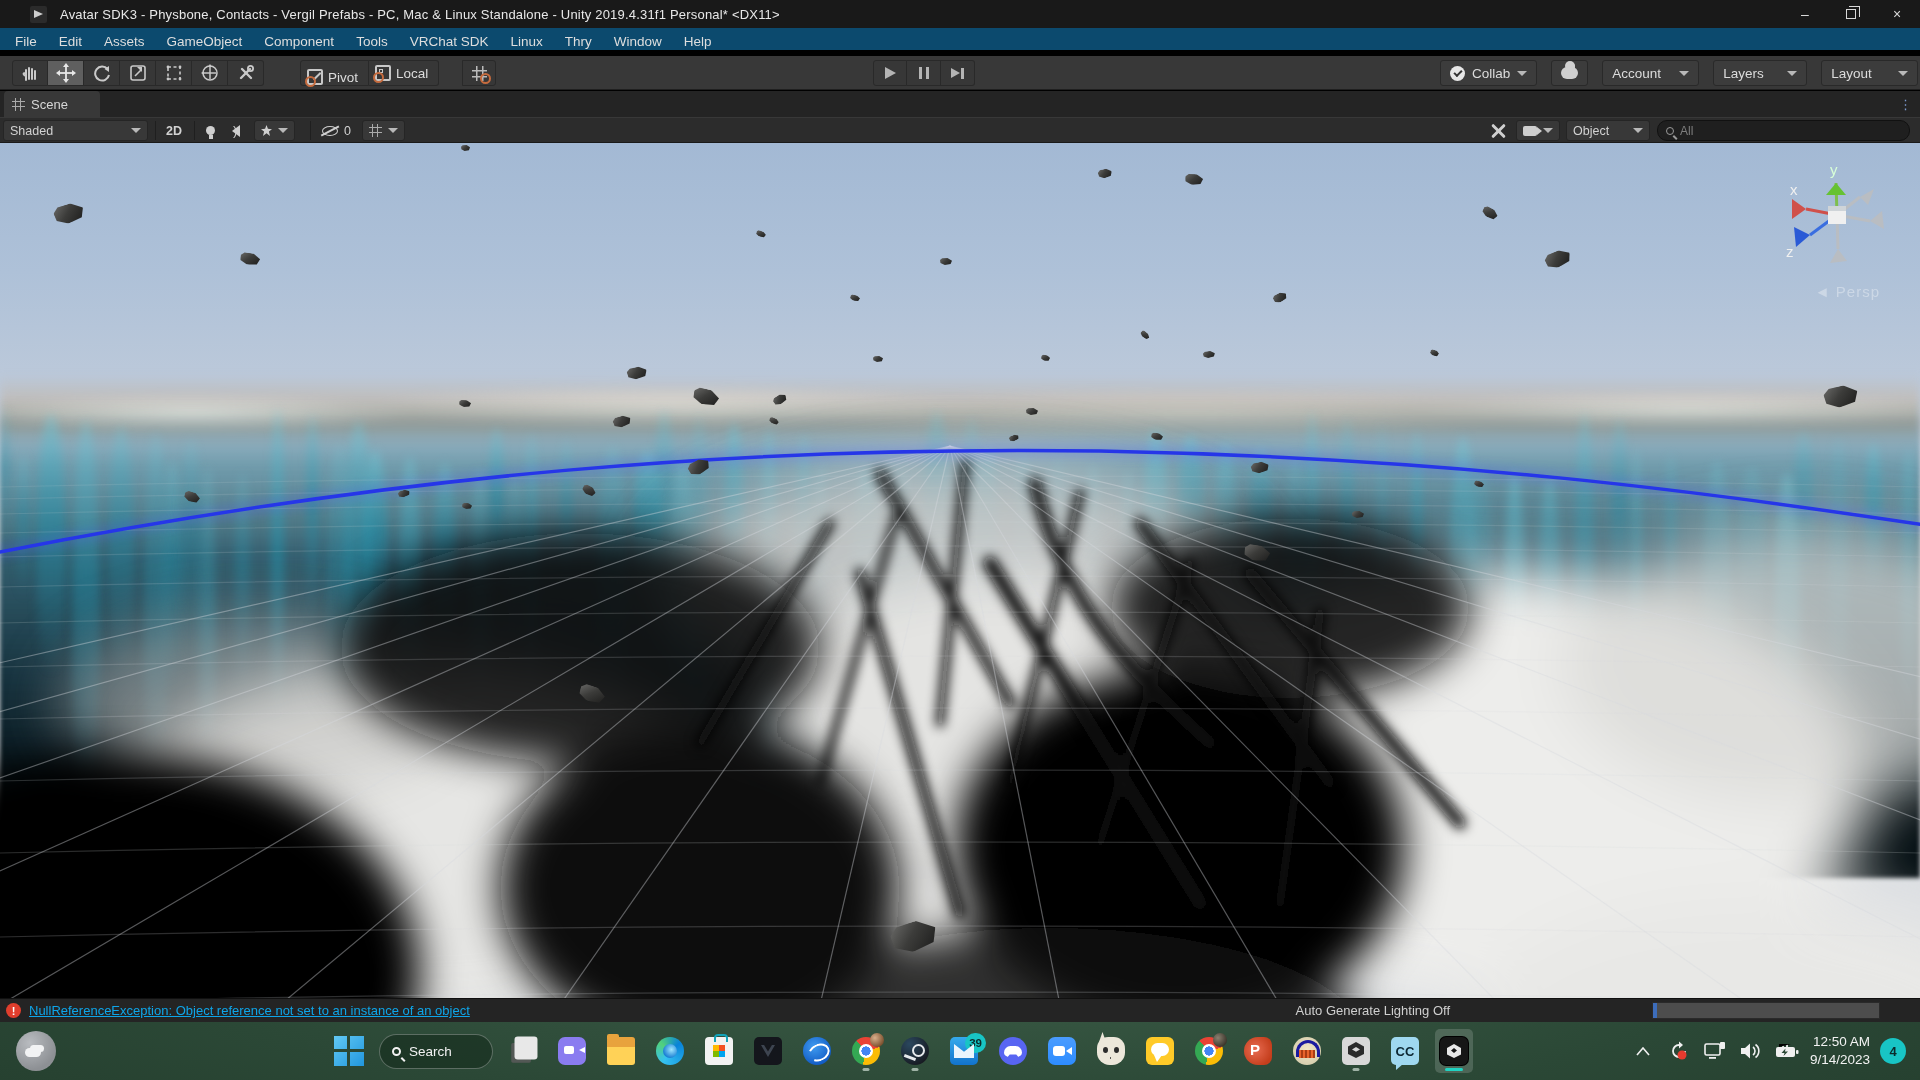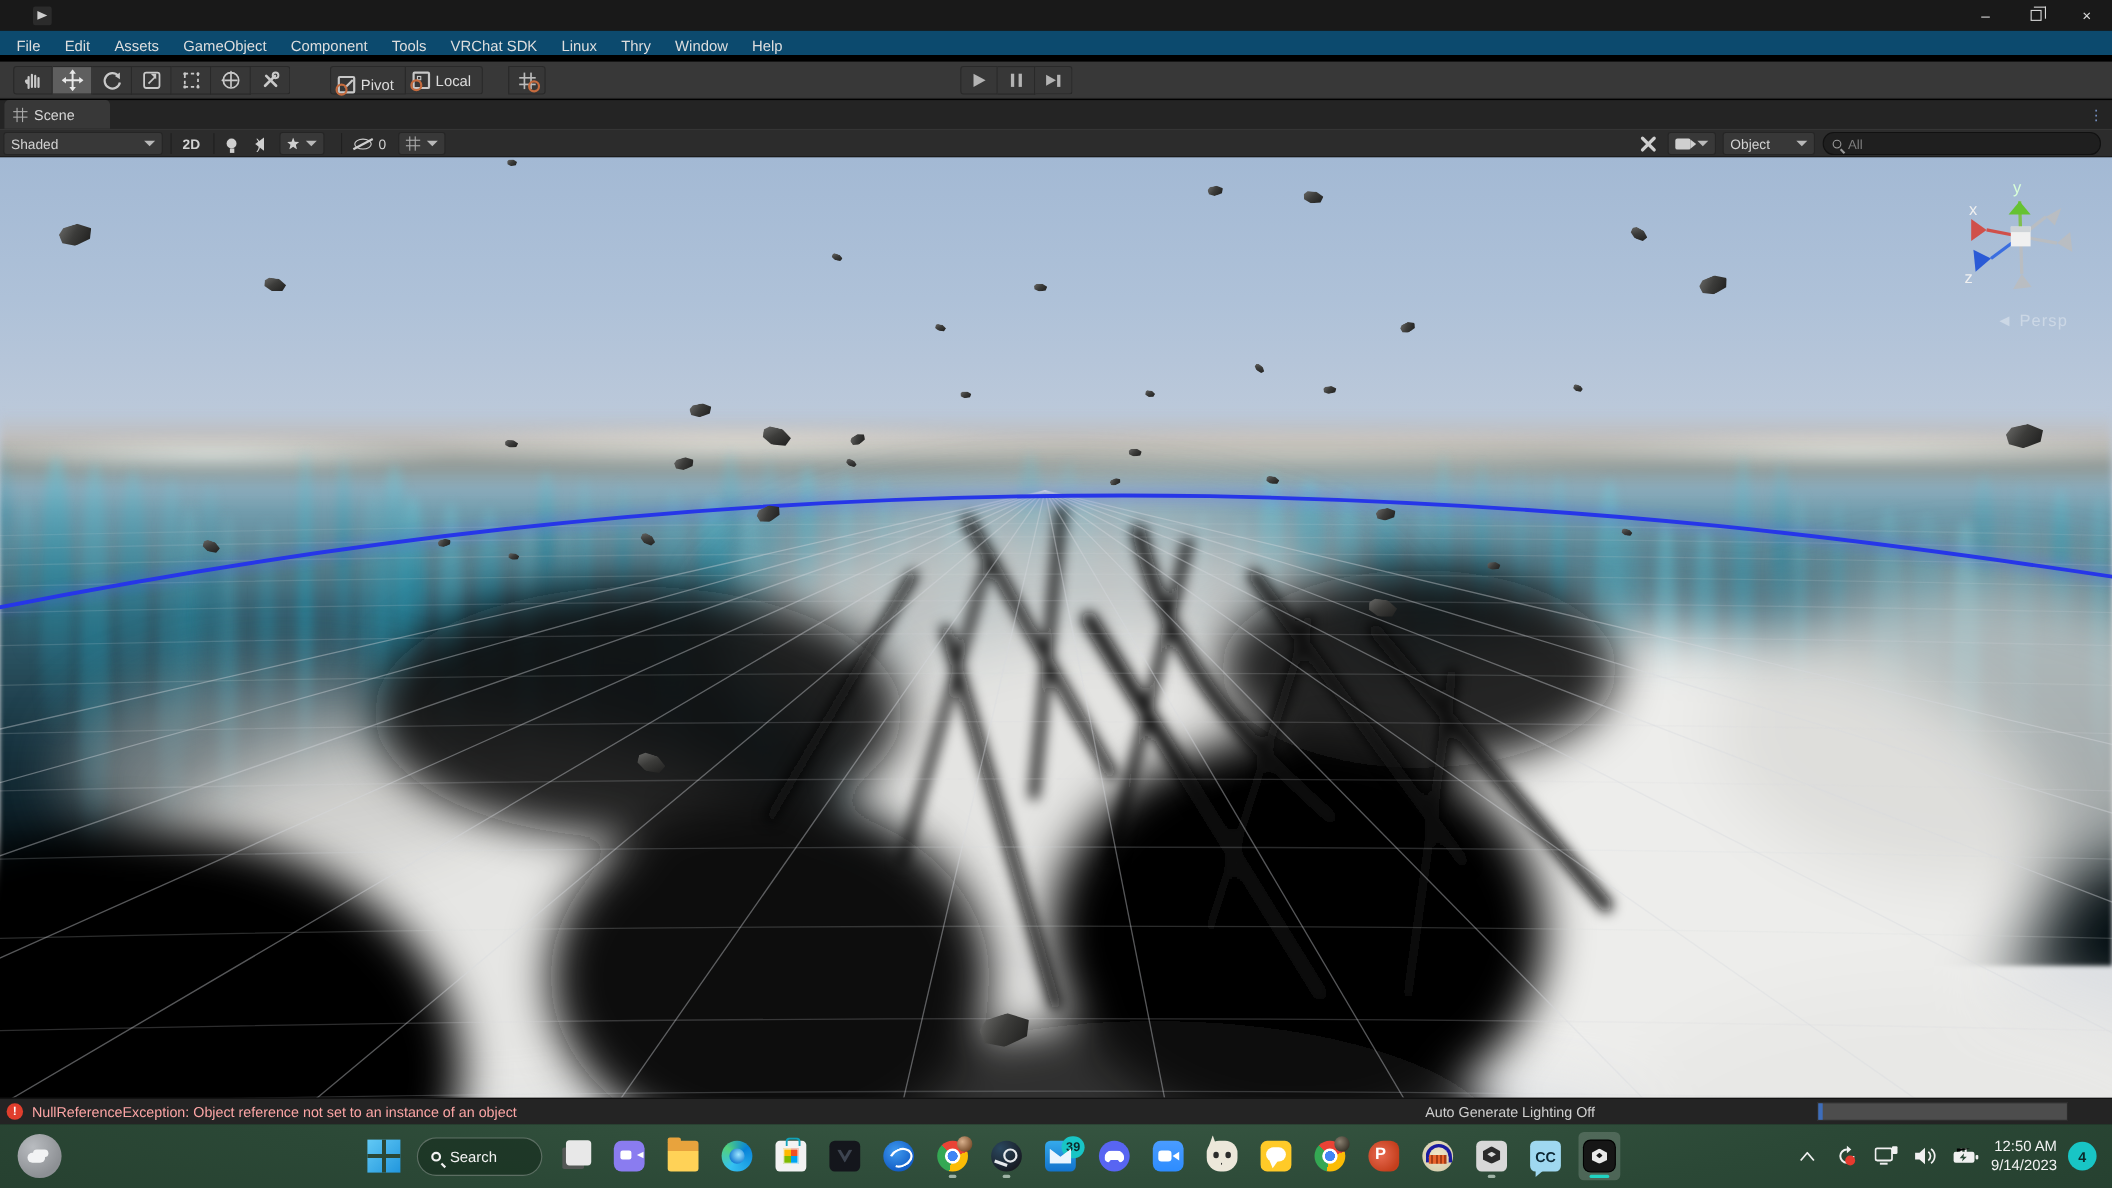--- a/index.html
+++ b/index.html
@@ -150,21 +150,21 @@
   
   #gizmo { position:absolute; right:18px; top:8px; width:130px; height:130px; }
   #persp-label { position:absolute; right:40px; top:140px; color:rgba(255,255,255,.35);
     font-size:15px; letter-spacing:1px; }
 
   
   #status-bar { position:absolute; top:998px; left:0; width:1920px; height:24px; background:#242424;
     border-top:1px solid #101010; display:flex; align-items:center; }
   #err-ico { width:15px; height:15px; border-radius:50%; background:#e03e2d; color:#fff; font-weight:bold;
     font-size:11px; display:flex; align-items:center; justify-content:center; margin:0 8px 0 6px; }
-  #err-text { color:#fca5a5; font-size:13px; }
+  #err-text { color:#0ea5e9; font-size:13px;text-decoration:underline; }
   #lighting-text { position:absolute; right:470px; color:#cfcfcf; font-size:13px;text-align:right; }
   #lighting-bar { position:absolute; right:40px; width:228px; height:17px; background:#4d4d4d;
     border:1px solid #2a2a2a; }
   #lighting-bar::before { content:""; position:absolute; left:0; top:0; width:4px; height:100%; background:#3d6dbb; }
 
   
   #taskbar { position:absolute; top:1022px; left:0; width:1920px; height:58px;
     background:radial-gradient(ellipse 1400px 220px at 50% -40px,#3a5a45,#2b4836 55%,#233c2c 100%); }
   #tb-widgets { position:absolute; left:16px; top:9px; width:40px; height:40px; border-radius:50%;
     background:radial-gradient(circle at 35% 30%,#b9bcc0,#8d9094 70%); }
@@ -272,20 +272,21 @@
   .tray-ico { color:#f0f0f0; display:flex; align-items:center; justify-content:center; width:26px; height:26px; }
   #clock { text-align:right; color:#f2f2f2; font-size:13.5px; line-height:1.35; }
   #notif-badge { width:26px; height:26px; border-radius:50%; background:#18c5c5; color:#0b2b2b;
     font-size:13px; font-weight:bold; display:flex; align-items:center; justify-content:center; }
 </style>
 </head>
 <body>
 
 <div id="title-bar">
   <div id="unity-badge"></div>
+  <div id="title-text">Avatar SDK3 - Physbone, Contacts - Vergil Prefabs - PC, Mac &amp; Linux Standalone - Unity 2019.4.31f1 Personal* &lt;DX11&gt;</div>
   <div id="win-controls">
     <div class="win-btn">–</div>
     <div class="win-btn">
         <span class="restore-glyph"></span>
       </div>
     <div class="win-btn">×</div>
   </div>
 </div>
 
 <div id="menu-bar">
@@ -389,20 +390,42 @@
       </div>
     <div class="play-btn">
         <span class="g-pause"></span>
       </div>
     <div class="play-btn">
         <span class="g-step">
           <i></i>
           <b></b>
         </span>
       </div>
+  </div>
+  <div class="tool-group" style="left:1440px; gap:14px">
+    <div class="dd-btn">
+      <span class="collab-check"></span>
+      <span>Collab</span>
+        <span class="caret"></span>
+    </div>
+    <div class="dd-btn" style="width:37px; justify-content:center">
+      <span class="cloud-ico"></span>
+    </div>
+    <div class="dd-btn" style="width:97px">
+      <span>Account</span>
+        <span class="caret" style="margin-left:auto"></span>
+    </div>
+    <div class="dd-btn" style="width:94px">
+      <span>Layers</span>
+        <span class="caret" style="margin-left:auto"></span>
+    </div>
+    <div class="dd-btn" style="width:97px">
+      <span>Layout</span>
+        <span class="caret" style="margin-left:auto"></span>
+    </div>
   </div>
 </div>
 
 <div id="tab-row">
   <div id="scene-tab">
     <span class="grid-ico"></span>
     <span>Scene</span>
   </div>
   <div id="tab-menu-dots">⋮</div>
 </div>

